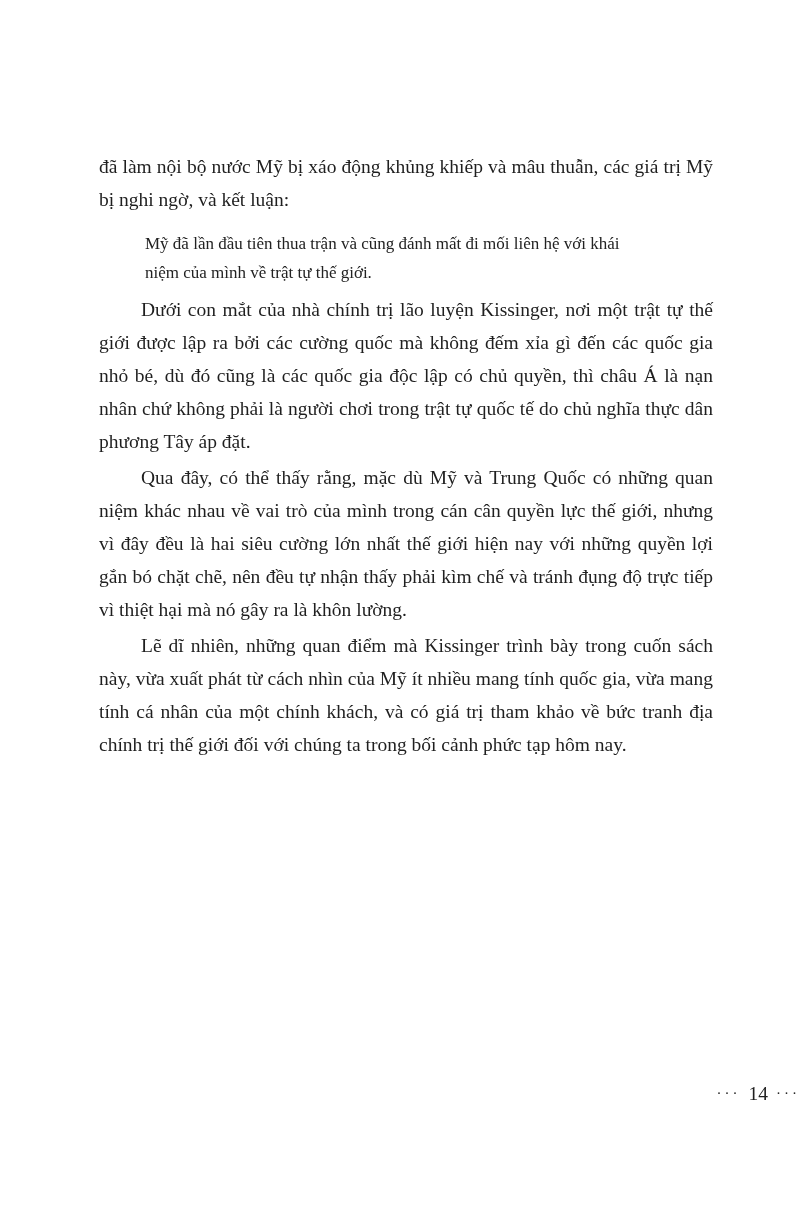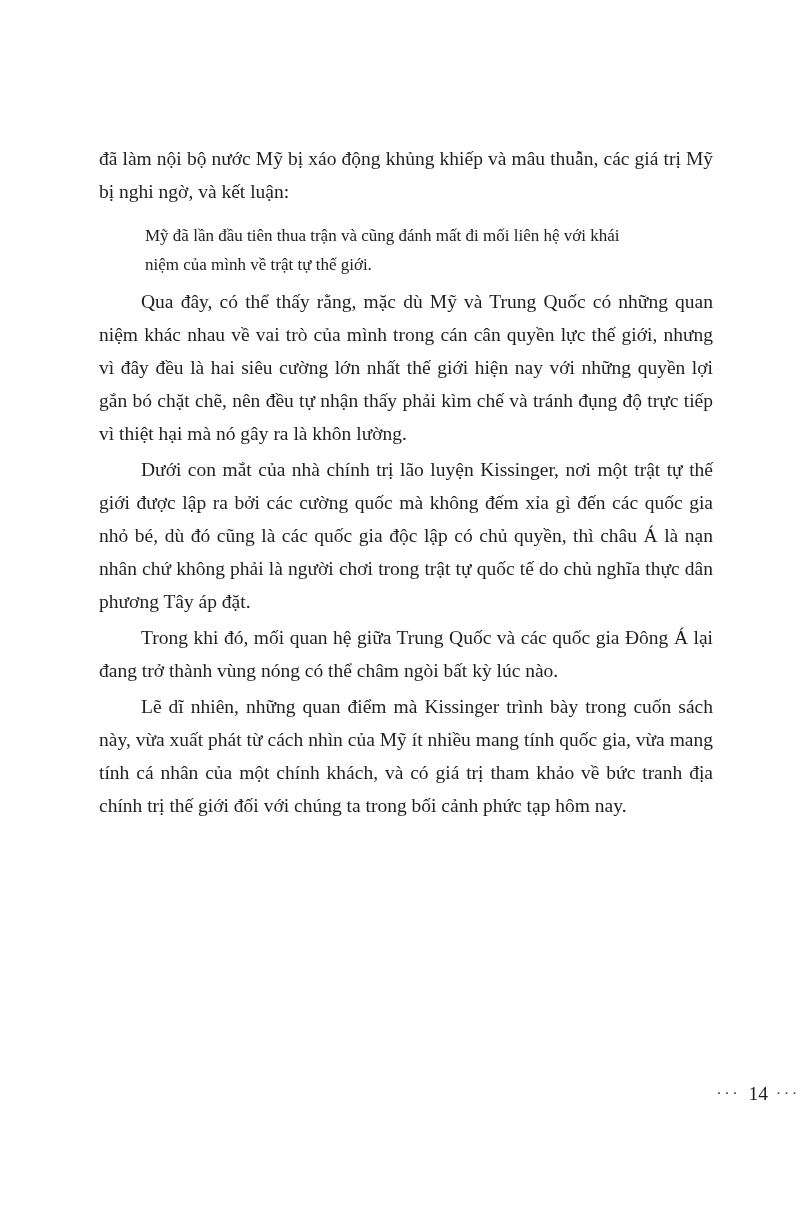--- a/index.html
+++ b/index.html
@@ -8,21 +8,21 @@
     width: 800px;
     height: 1206px;
     background: #ffffff;
     font-family: "Liberation Serif", serif;
     color: #1f1f1f;
     position: relative;
     overflow: hidden;
   }
   .page-content {
     position: absolute;
-    top: 142px;
+    top: 150px;
     left: 99px;
     width: 614px;
   }
   p.body-para {
     font-size: 19.5px;
     line-height: 33px;
     text-align: justify;
     margin: 0 0 3px 0;
     text-indent: 42px;
   }
@@ -59,25 +59,24 @@
 </style>
 </head>
 <body>
 
 <div class="page-content">
 
   <p class="body-para no-indent">đã làm nội bộ nước Mỹ bị xáo động khủng khiếp và mâu thuẫn, các giá trị Mỹ bị nghi ngờ, và kết luận:</p>
 
   <blockquote class="quote">Mỹ đã lần đầu tiên thua trận và cũng đánh mất đi mối liên hệ với khái niệm của mình về trật tự thế giới.</blockquote>
 
+  <p class="body-para">Dưới con mắt của nhà chính trị lão luyện Kissinger, nơi một trật tự thế giới được lập ra bởi các cường quốc mà không đếm xỉa gì đến các quốc gia nhỏ bé, dù đó cũng là các quốc gia độc lập có chủ quyền, thì châu Á là nạn nhân chứ không phải là người chơi trong trật tự quốc tế do chủ nghĩa thực dân phương Tây áp đặt.</p>
+
   <p class="body-para">Qua đây, có thể thấy rằng, mặc dù Mỹ và Trung Quốc có những quan niệm khác nhau về vai trò của mình trong cán cân quyền lực thế giới, nhưng vì đây đều là hai siêu cường lớn nhất thế giới hiện nay với những quyền lợi gắn bó chặt chẽ, nên đều tự nhận thấy phải kìm chế và tránh đụng độ trực tiếp vì thiệt hại mà nó gây ra là khôn lường.</p>
 
-  <p class="body-para">Dưới con mắt của nhà chính trị lão luyện Kissinger, nơi một trật tự thế giới được lập ra bởi các cường quốc mà không đếm xỉa gì đến các quốc gia nhỏ bé, dù đó cũng là các quốc gia độc lập có chủ quyền, thì châu Á là nạn nhân chứ không phải là người chơi trong trật tự quốc tế do chủ nghĩa thực dân phương Tây áp đặt.</p>
-
-  <p class="body-para">Trong khi đó, mối quan hệ giữa Trung Quốc và các quốc gia Đông Á lại đang trở thành vùng nóng có thể châm ngòi bất kỳ lúc nào.</p>
 
   <p class="body-para">Lẽ dĩ nhiên, những quan điểm mà Kissinger trình bày trong cuốn sách này, vừa xuất phát từ cách nhìn của Mỹ ít nhiều mang tính quốc gia, vừa mang tính cá nhân của một chính khách, và có giá trị tham khảo về bức tranh địa chính trị thế giới đối với chúng ta trong bối cảnh phức tạp hôm nay.</p>
 
 </div>
 
 <div class="page-footer">
   <span class="dots">···</span><span class="page-num">14</span><span class="dots">···</span>
 </div>
 
 </body></html>

